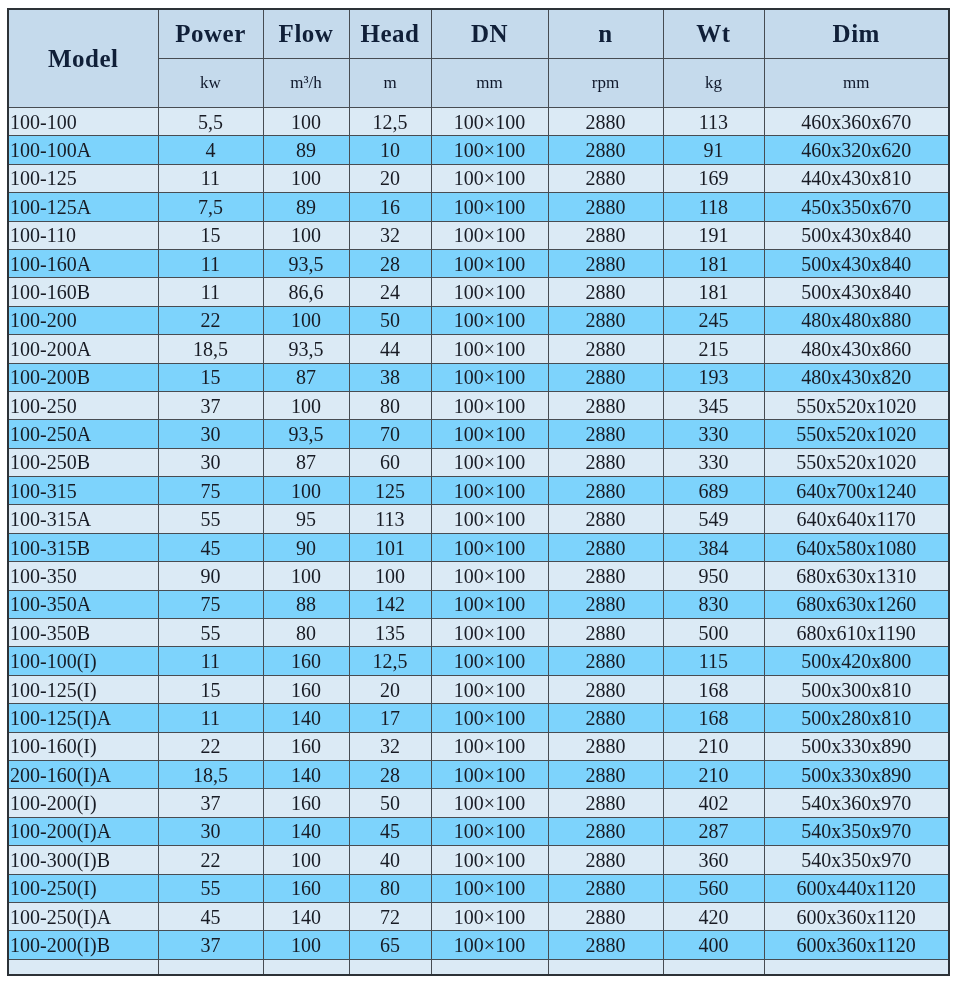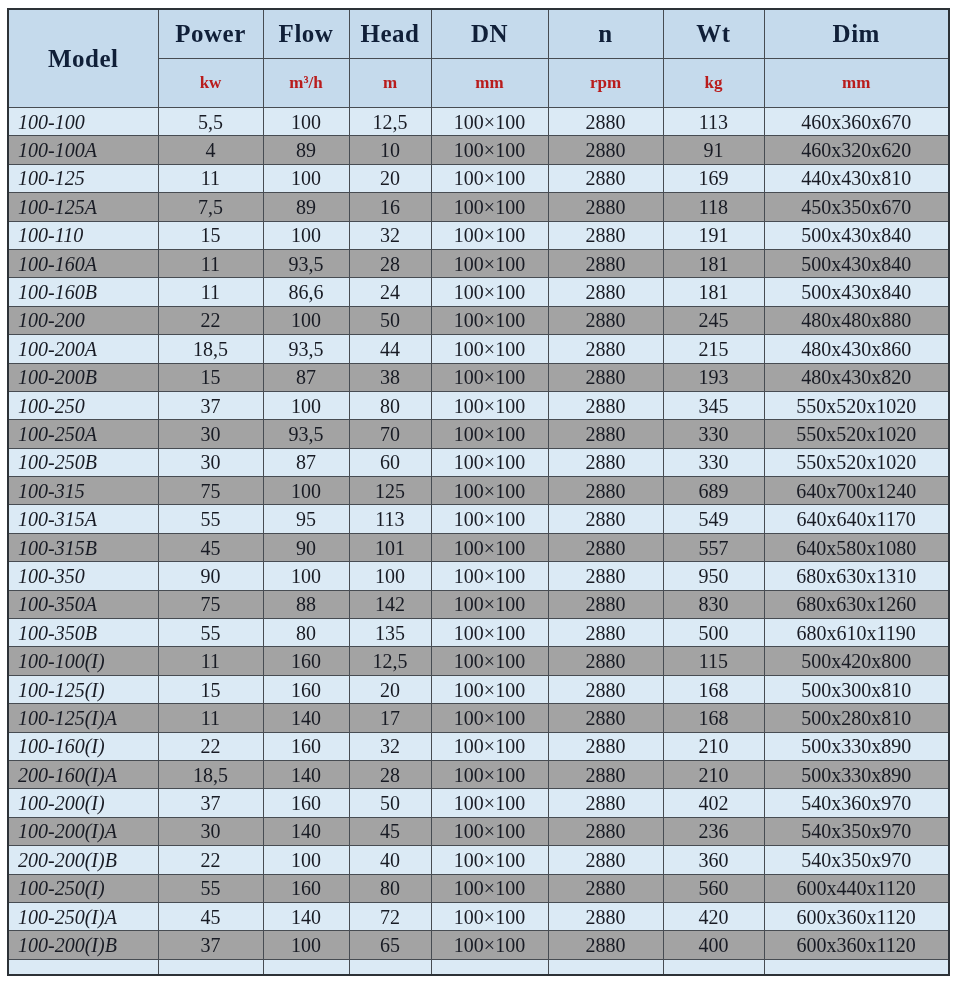--- a/index.html
+++ b/index.html
@@ -18,31 +18,31 @@
     border: 2px solid #2d3237;
   }
   .spec th, .spec td {
     border: 1px solid #474c52;
     overflow: hidden;
     white-space: nowrap;
     padding: 0;
   }
   .spec thead th { background: #c5daec; text-align: center; vertical-align: middle; }
   .spec thead tr.hdr-labels th { height: 48px; font-size: 25px; font-weight: bold; color: #101f38; letter-spacing: 0.5px; }
-  .spec thead tr.hdr-units th { height: 48px; font-size: 17px; font-weight: bold; color: #b91c1c; }
+  .spec thead tr.hdr-units th { height: 48px; font-size: 17px; font-weight: normal; color: #0f172a; }
   .spec tbody td {
     height: 27.4px;
     font-size: 20px;
     text-align: center;
     color: #181b24;
     line-height: 1;
   }
-  .spec tbody td.model-cell { text-align: left; padding-left: 9px; font-style: italic; }
+  .spec tbody td.model-cell { text-align: left; padding-left: 1px; }
   .spec tbody tr.alt { background: #dbeaf5; }
-  .spec tbody tr.plain { background: #a3a3a3; }
+  .spec tbody tr.plain { background: #7dd3fc; }
   .spec tbody tr.partial td { height: 14px; }
 </style>
 </head>
 <body>
 
 <div class="spec-table-wrap">
   <table class="spec">
     <colgroup>
       <col style="width:150px">
       <col style="width:105px">
@@ -225,21 +225,21 @@
           <td>549</td>
           <td>640x640x1170</td>
         </tr>
         <tr class="plain">
           <td class="model-cell">100-315B</td>
           <td>45</td>
           <td>90</td>
           <td>101</td>
           <td>100×100</td>
           <td>2880</td>
-          <td>557</td>
+          <td>384</td>
           <td>640x580x1080</td>
         </tr>
         <tr class="alt">
           <td class="model-cell">100-350</td>
           <td>90</td>
           <td>100</td>
           <td>100</td>
           <td>100×100</td>
           <td>2880</td>
           <td>950</td>
@@ -325,25 +325,25 @@
           <td>402</td>
           <td>540x360x970</td>
         </tr>
         <tr class="plain">
           <td class="model-cell">100-200(I)A</td>
           <td>30</td>
           <td>140</td>
           <td>45</td>
           <td>100×100</td>
           <td>2880</td>
-          <td>236</td>
+          <td>287</td>
           <td>540x350x970</td>
         </tr>
         <tr class="alt">
-          <td class="model-cell">200-200(I)B</td>
+          <td class="model-cell">100-300(I)B</td>
           <td>22</td>
           <td>100</td>
           <td>40</td>
           <td>100×100</td>
           <td>2880</td>
           <td>360</td>
           <td>540x350x970</td>
         </tr>
         <tr class="plain">
           <td class="model-cell">100-250(I)</td>

